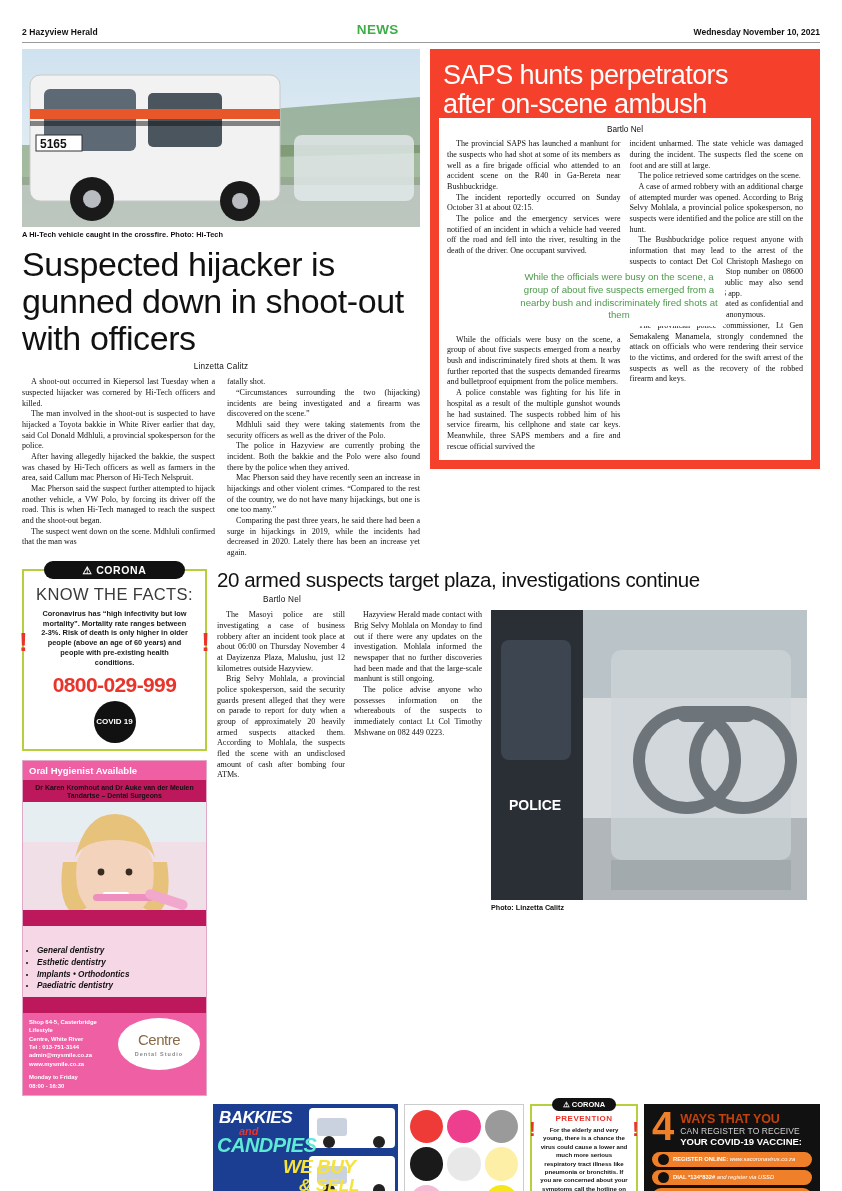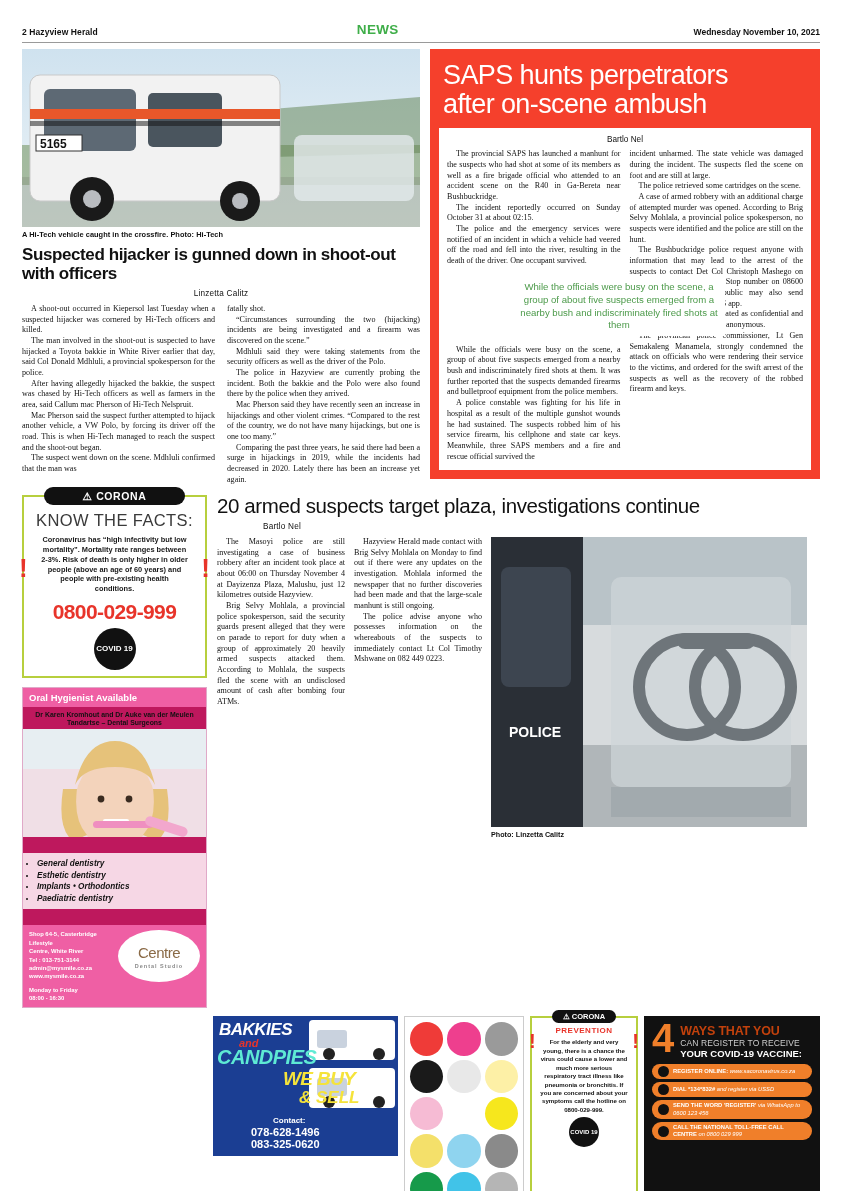--- a/index.html
+++ b/index.html
@@ -26,33 +26,33 @@
   
   .toparea { display:flex; gap:10px; padding: 0 8px; }
   .leftcol { width: 398px; }
   .rightcol { width: 398px; }
 
   
   .photo { width:100%; position:relative; overflow:hidden; }
   .photo-caption { font-size:7.4px; font-weight:bold; padding:3px 0 4px 0; letter-spacing:.05px;}
   .photo-caption .lbl { font-weight:bold; }
 
-  .hl-main { font-family:"Liberation Sans", sans-serif; font-weight:bold;
-             font-size:17px; line-height:1.08; letter-spacing:-0.4px;
+  .hl-main { font-family:"Liberation Sans", sans-serif; font-weight:normal;
+             font-size:34px; line-height:1.08; letter-spacing:-0.4px;
              margin: 3px 0 6px 0; color:#111; }
   .byline { text-align:center; font-size:8.2px; margin: 4px 0 6px 0; letter-spacing:.2px; }
   .body-text { font-family:"Liberation Serif", serif; font-size:8.1px; line-height:1.32;
                text-align:justify; }
   .body-text p { margin:0; text-indent: 9px; }
   .body-text p.noind { text-indent:0; }
 
   
   .saps { border: 0; background:#f5402c; padding: 7px 9px 9px 9px; }
   .saps-hl { color:#fff; font-size:27px; line-height:1.06; letter-spacing:-0.6px;
-             font-weight:normal; padding: 5px 4px 10px 4px; }
+             font-weight:normal; padding: 5px 4px 0 4px; }
   .saps-inner { background:#fff; padding: 7px 8px 8px 8px; }
   .saps-byline { text-align:center; font-size:8.2px; margin-bottom:5px; }
   .pullquote { color:#4c9a4a; font-family:"Liberation Sans", sans-serif;
                font-size:9.6px; line-height:1.32; text-align:center;
                position:absolute; z-index:3; background:#fff;
                padding:4px 2px; }
 
   
   .midarea { display:flex; gap:10px; padding: 10px 8px 0 8px; }
   .midleft { width:185px; }
@@ -75,21 +75,21 @@
                  margin: 4px auto 0 auto; display:flex;align-items:center;justify-content:center;
                  font-size:8px;font-weight:bold;line-height:1; text-align:center;}
 
   
   .dent-ad { border:1px solid #e0a9c8; margin-top:9px; background:#be185d; position:relative; }
   .dent-head { background:#ef5fa4; color:#fff; font-size:9.5px; font-weight:bold;
                padding:4px 6px; }
   .dent-docs { font-size:6.9px; font-weight:bold; text-align:center; padding:4px 4px 1px 4px; }
   .dent-sub { font-size:6.9px; font-weight:bold; text-align:center; padding-bottom:3px; }
   .dent-photo { height:108px; position:relative; overflow:hidden; background:#f2dbe4; }
-  .dent-list { background:#f6d7e5; padding:5px 6px 5px 14px; }
+  .dent-list { background:#f6d7e5; padding:19px 6px 5px 14px; }
   .dent-list li { font-size:8.2px; font-weight:bold; line-height:1.42; font-style:italic; }
   .dent-foot { background:#ef5fa4; color:#fff; font-size:5.9px; font-weight:bold;
                line-height:1.42; padding:5px 6px; display:flex; justify-content:space-between; }
   .mysmile { background:#fff; border-radius:50%/50%; width:86px;height:52px;
              display:flex;flex-direction:column;align-items:center;justify-content:center;}
 
   
   .hl-armed { font-size:20.5px; letter-spacing:-.4px; line-height:1.1; margin-bottom:4px; }
   .armed-wrap { display:flex; gap:9px; }
   .armed-photo { width:320px; }

